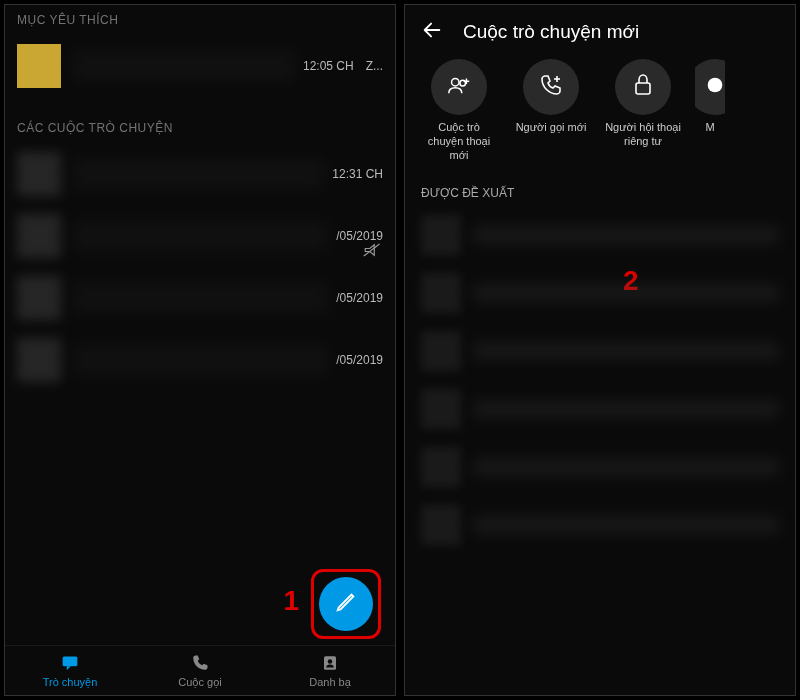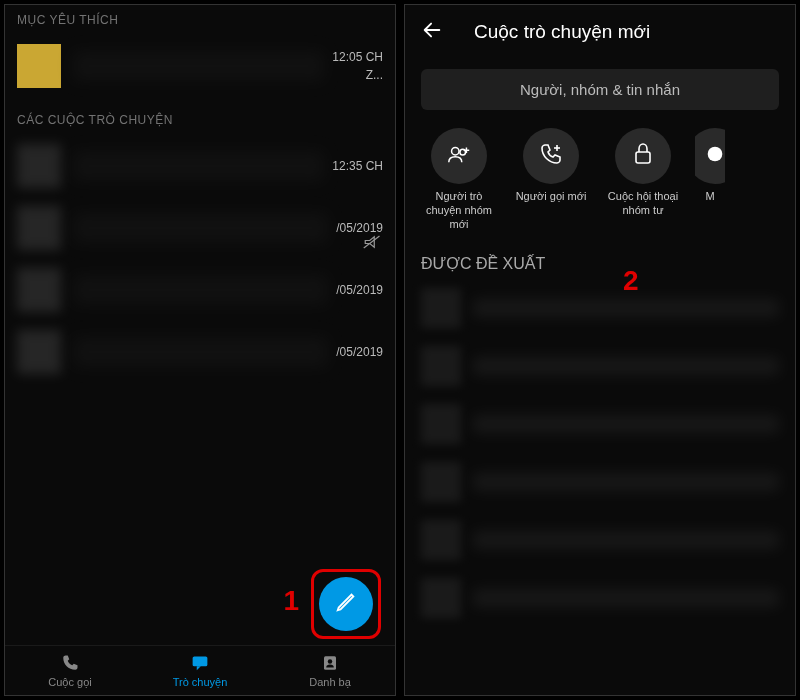--- a/index.html
+++ b/index.html
@@ -113,21 +113,21 @@
       color: #888;
       gap: 2px;
     }
     .nav-item.active { color: #0099e5; }
 
     
     .right-header {
       display: flex;
       align-items: center;
       padding: 14px 16px;
-      gap: 31px;
+      gap: 20px;
     }
     .right-title {
       font-size: 19px;
       color: #fff;
       font-weight: 500;
     }
     .search-bar {
       margin: 10px 16px 18px;
       background: #1f1f1f;
       border-radius: 6px;
@@ -170,21 +170,21 @@
       position: absolute;
       border: 3px solid #e00000;
       border-radius: 10px;
       width: 78px;
       height: 98px;
       pointer-events: none;
       top: -8px;
     }
     .ann2 { left: 218px; top: 260px; }
     .suggest-header {
-      font-size: 16px;
+      font-size: 12px;
       color: #aaa;
       padding: 14px 16px 6px;
     }
     .suggest-row {
       display: flex;
       align-items: center;
       padding: 10px 16px;
       height: 58px;
       gap: 12px;
     }
@@ -205,32 +205,32 @@
     svg { overflow: visible; }
   </style>
 </head>
 <body>
 
 <div class="screen">
   <div class="section-header">MỤC YÊU THÍCH</div>
   <div class="chat-row">
     <div class="avatar-block y"></div>
     <div class="chat-content"></div>
-    <div style="display:flex;flex-direction:column;align-items:flex-end;gap:4px">
+    <div style="display:flex;flex-direction:row;align-items:flex-start;gap:4px">
       <span class="chat-time">12:05 CH</span>
       <span class="chat-time">Z...</span>
     </div>
   </div>
 
-  <div class="section-header" style="margin-top:8px">CÁC CUỘC TRÒ CHUYỆN</div>
+  <div class="section-header" style="margin-top:16px">CÁC CUỘC TRÒ CHUYỆN</div>
 
   <div class="chat-row">
     <div class="avatar-block"></div>
     <div class="chat-content"></div>
-    <span class="chat-time">12:35 CH</span>
+    <span class="chat-time">12:31 CH</span>
   </div>
   <div class="chat-row">
     <div class="avatar-block"></div>
     <div class="chat-content"></div>
     <span class="chat-time">/05/2019</span>
     <span class="mute-icon">
       <svg width="18" height="14" viewBox="0 0 24 18" fill="none" stroke="currentColor" stroke-width="1.6">
         <path d="M3 7 L9 7 L15 2 L15 16 L9 11 L3 11 Z"></path>
         <line x1="1" y1="17" x2="22" y2="1"></line>
       </svg>
@@ -251,36 +251,36 @@
   <div class="fab">
     <span>
       <svg width="22" height="22" viewBox="0 0 24 24" fill="none" stroke="#fff" stroke-width="2" stroke-linecap="round">
         <path d="M3 21 L6 20 L20 6 L18 4 L4 18 Z"></path>
       </svg>
     </span>
   </div>
   <div class="annotation ann1">1</div>
 
   <div class="bottom-nav">
-    <div class="nav-item">
-      <span>
-        <svg width="18" height="18" viewBox="0 0 24 24" fill="currentColor">
-            <path d="M6 2 C5 2 3 3 3 5 C3 14 10 21 19 21 C21 21 22 19 22 18 L22 15 L17 13 L15 15 C12 14 10 12 9 9 L11 7 L9 2 Z"></path>
-          </svg>
-      </span>
-      <span>Cuộc gọi</span>
-    </div>
     <div class="nav-item active">
       <span>
         <svg width="20" height="18" viewBox="0 0 24 22" fill="currentColor">
             <rect x="3" y="3" width="18" height="12" rx="2"></rect>
             <path d="M8 15 L8 20 L13 15 Z"></path>
           </svg>
       </span>
       <span>Trò chuyện</span>
+    </div>
+    <div class="nav-item">
+      <span>
+        <svg width="18" height="18" viewBox="0 0 24 24" fill="currentColor">
+            <path d="M6 2 C5 2 3 3 3 5 C3 14 10 21 19 21 C21 21 22 19 22 18 L22 15 L17 13 L15 15 C12 14 10 12 9 9 L11 7 L9 2 Z"></path>
+          </svg>
+      </span>
+      <span>Cuộc gọi</span>
     </div>
     <div class="nav-item">
       <span>
         <svg width="18" height="18" viewBox="0 0 24 24" fill="currentColor">
             <rect x="4" y="3" width="16" height="18" rx="2"></rect>
             <circle cx="12" cy="10" r="3" fill="#0a0a0a"></circle>
             <path d="M7 18 C7 15 9 14 12 14 C15 14 17 15 17 18 Z" fill="#0a0a0a"></path>
           </svg>
       </span>
       <span>Danh bạ</span>
@@ -291,36 +291,35 @@
 <div class="screen">
   <div class="right-header">
     <span>
       <svg width="22" height="22" viewBox="0 0 24 24" fill="none" stroke="#fff" stroke-width="2" stroke-linecap="round">
           <path d="M20 12 L4 12 M4 12 L11 5 M4 12 L11 19"></path>
         </svg>
     </span>
     <span class="right-title">Cuộc trò chuyện mới</span>
   </div>
 
-  <div class="search-bar">Người, nhóm &amp; tin nhắn</div>
 
   <div class="action-row">
     <div class="action-item">
       <div class="action-circle">
         <span>
           <svg width="26" height="22" viewBox="0 0 28 22" fill="none" stroke="#fff" stroke-width="1.6">
               <circle cx="10" cy="8" r="4"></circle>
               <circle cx="18" cy="9" r="3"></circle>
               <path d="M3 20 C3 16 6 14 10 14 C14 14 17 16 17 20"></path>
               <line x1="22" y1="4" x2="22" y2="10"></line>
               <line x1="19" y1="7" x2="25" y2="7"></line>
             </svg>
         </span>
       </div>
-      <span class="action-label">Người trò chuyện nhóm mới</span>
+      <span class="action-label">Cuộc trò chuyện thoại mới</span>
     </div>
 
     <div class="action-item">
       <div class="action-circle">
         <span>
           <svg width="24" height="24" viewBox="0 0 24 24" fill="none" stroke="#fff" stroke-width="1.6">
               <path d="M6 3 C5 3 3 4 3 6 C3 14 10 21 18 21 C20 21 21 19 21 18 L21 15 L16 13 L14 15 C11 14 10 13 9 10 L11 8 L9 3 Z"></path>
               <line x1="18" y1="3" x2="18" y2="9"></line>
               <line x1="15" y1="6" x2="21" y2="6"></line>
             </svg>
@@ -332,21 +331,21 @@
 
     <div class="action-item">
       <div class="action-circle">
         <span>
           <svg width="20" height="24" viewBox="0 0 20 24" fill="none" stroke="#fff" stroke-width="1.6">
               <rect x="3" y="10" width="14" height="11" rx="2"></rect>
               <path d="M6 10 L6 7 C6 4 8 2 10 2 C12 2 14 4 14 7 L14 10"></path>
             </svg>
         </span>
       </div>
-      <span class="action-label">Cuộc hội thoại nhóm tư</span>
+      <span class="action-label">Người hội thoại riêng tư</span>
     </div>
 
     <div class="action-item" style="width:30px;overflow:hidden">
       <div class="action-circle" style="margin-left:10px">
         <span>
           <svg width="22" height="22" viewBox="0 0 24 24" fill="#fff">
               <circle cx="12" cy="12" r="8"></circle>
             </svg>
         </span>
       </div>

